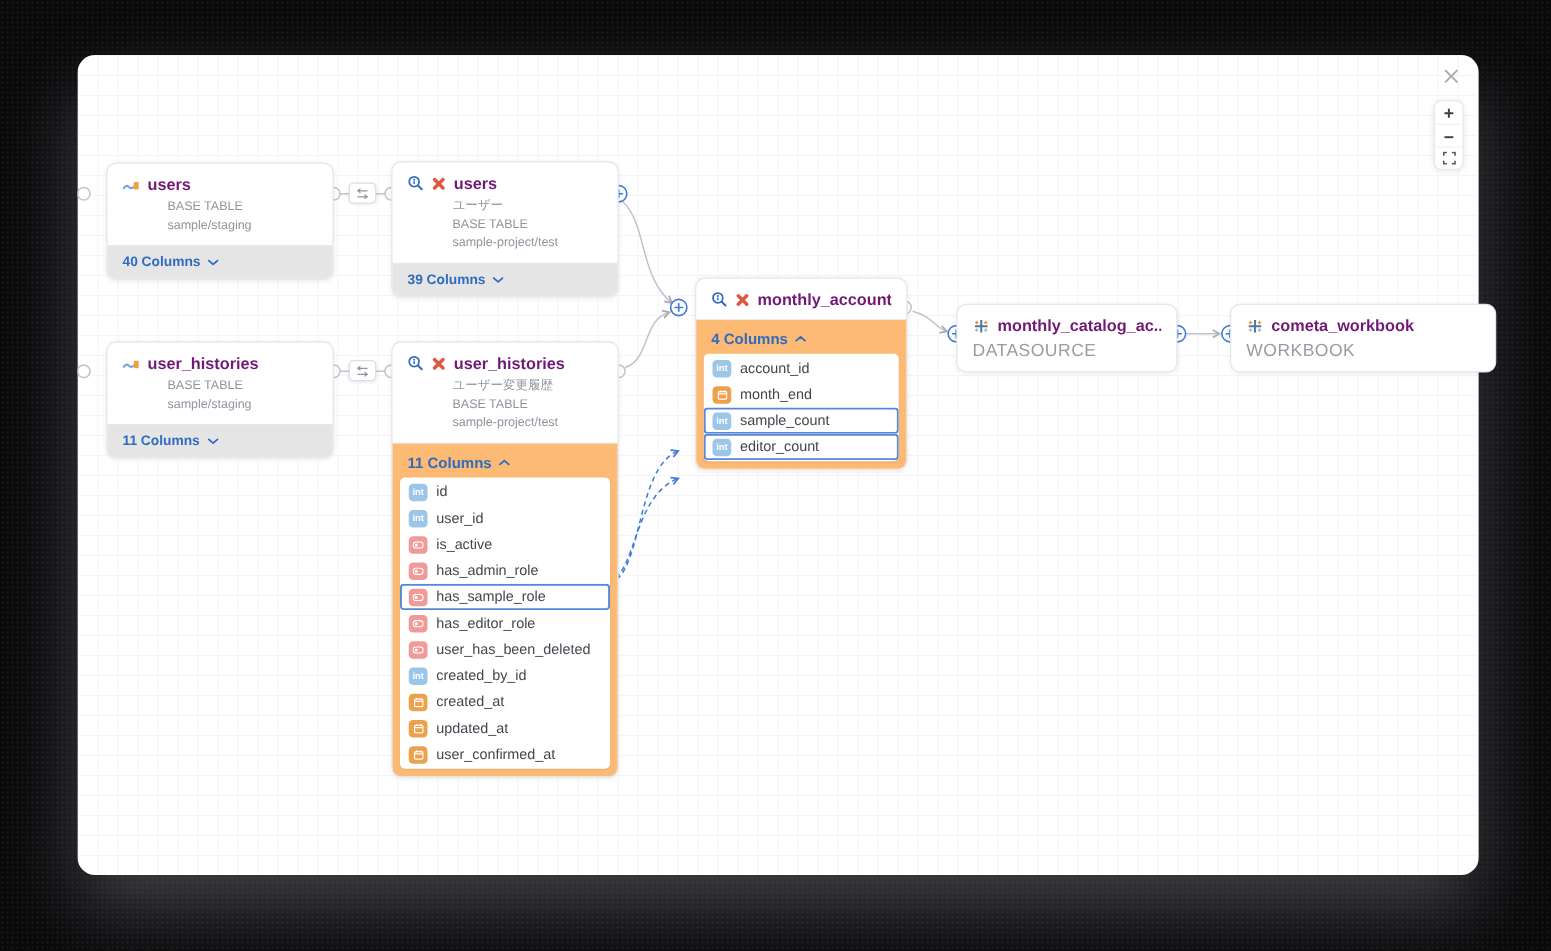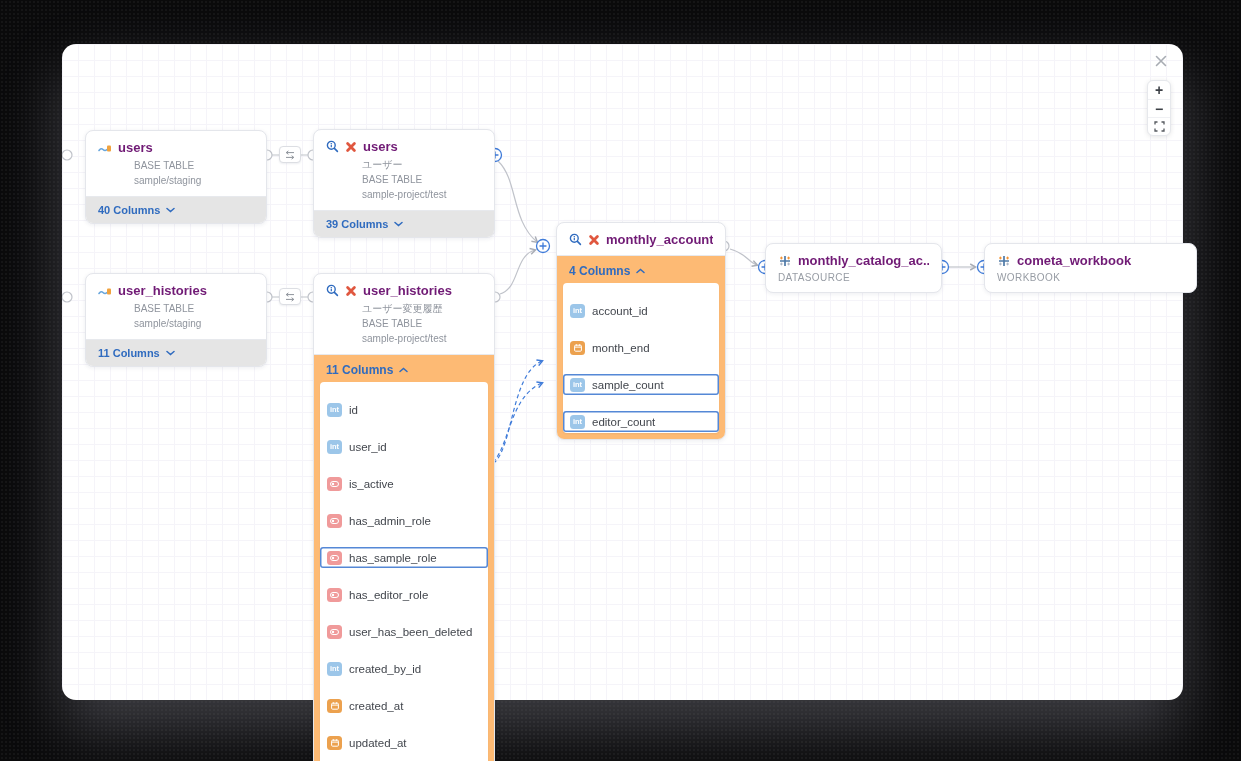--- a/index.html
+++ b/index.html
@@ -30,29 +30,29 @@
   .meta div { white-space:nowrap;padding-left:36px; }
   .footer-bar { display:flex; align-items:center; gap:6px; background:#e5e5e5;
     border-top:1px solid #e7e9ed; border-radius:0 0 7px 7px; padding:7px 12px;
     font-size:11px; font-weight:700; color:#2f6bbf; }
   .expand-sec { background:#fdba74; border-top:1px solid #e7e9ed; border-radius:0 0 7px 7px;
     padding:5px 6px 6px; }
   .expand-label { display:flex; align-items:center; gap:6px; font-size:12px; font-weight:700;
     color:#2f6bbf; padding:3px 6px 5px; }
   .col-list { background:#fff; border-radius:4px; box-shadow:0 1px 2px rgba(25,39,80,.07); padding:1px 0; }
   .col-row { display:flex; align-items:center; gap:7px; height:21px; padding:0 7px;
-    font-size:11.5px; color:#42464d; border-radius:3px; white-space:nowrap;margin-top:16px; }
+    font-size:11.5px; color:#42464d; border-radius:3px; white-space:nowrap; }
   .col-row.sel { box-shadow:inset 0 0 0 1.5px #5588d6; }
   .badge { width:15px; height:14px; border-radius:3.5px; display:flex; align-items:center;
     justify-content:center; flex:none; color:#fff; font-size:7.5px; font-weight:700; }
   .b-int { background:#9cc6e9; }
   .b-bool { background:#f09a9a; }
   .b-date { background:#eca14e; }
   .bi-node { padding:9px 12px; min-height:48px; }
-  .bi-type { font-size:10px; color:#979ca4; letter-spacing:.4px; margin-top:4px; }
+  .bi-type { font-size:14px; color:#979ca4; letter-spacing:.4px; margin-top:4px; }
   #edges { position:absolute; left:0; top:0; pointer-events:none; }
   .eg { stroke:#c0c3ca; stroke-width:1.2; fill:none; }
   .eb { stroke:#3f7bd9; stroke-width:1.2; fill:none; stroke-dasharray:4 3; }
   .port { fill:#fff; stroke:#c0c3ca; stroke-width:1.2; }
   .pp circle { fill:#fff; stroke:#3f7bd9; stroke-width:1.3; }
   .pp path { stroke:#3f7bd9; stroke-width:1.3; stroke-linecap:round; fill:none; }
   .sync-badge { position:absolute; width:22px; height:17px; background:#fff;
     border:1px solid #dcdee3; border-radius:4px; display:flex; align-items:center;
     justify-content:center; box-shadow:0 1px 2px rgba(25,39,80,.08); }
   #close-btn { position:absolute; left:1090px; top:8px; width:18px; height:18px;

